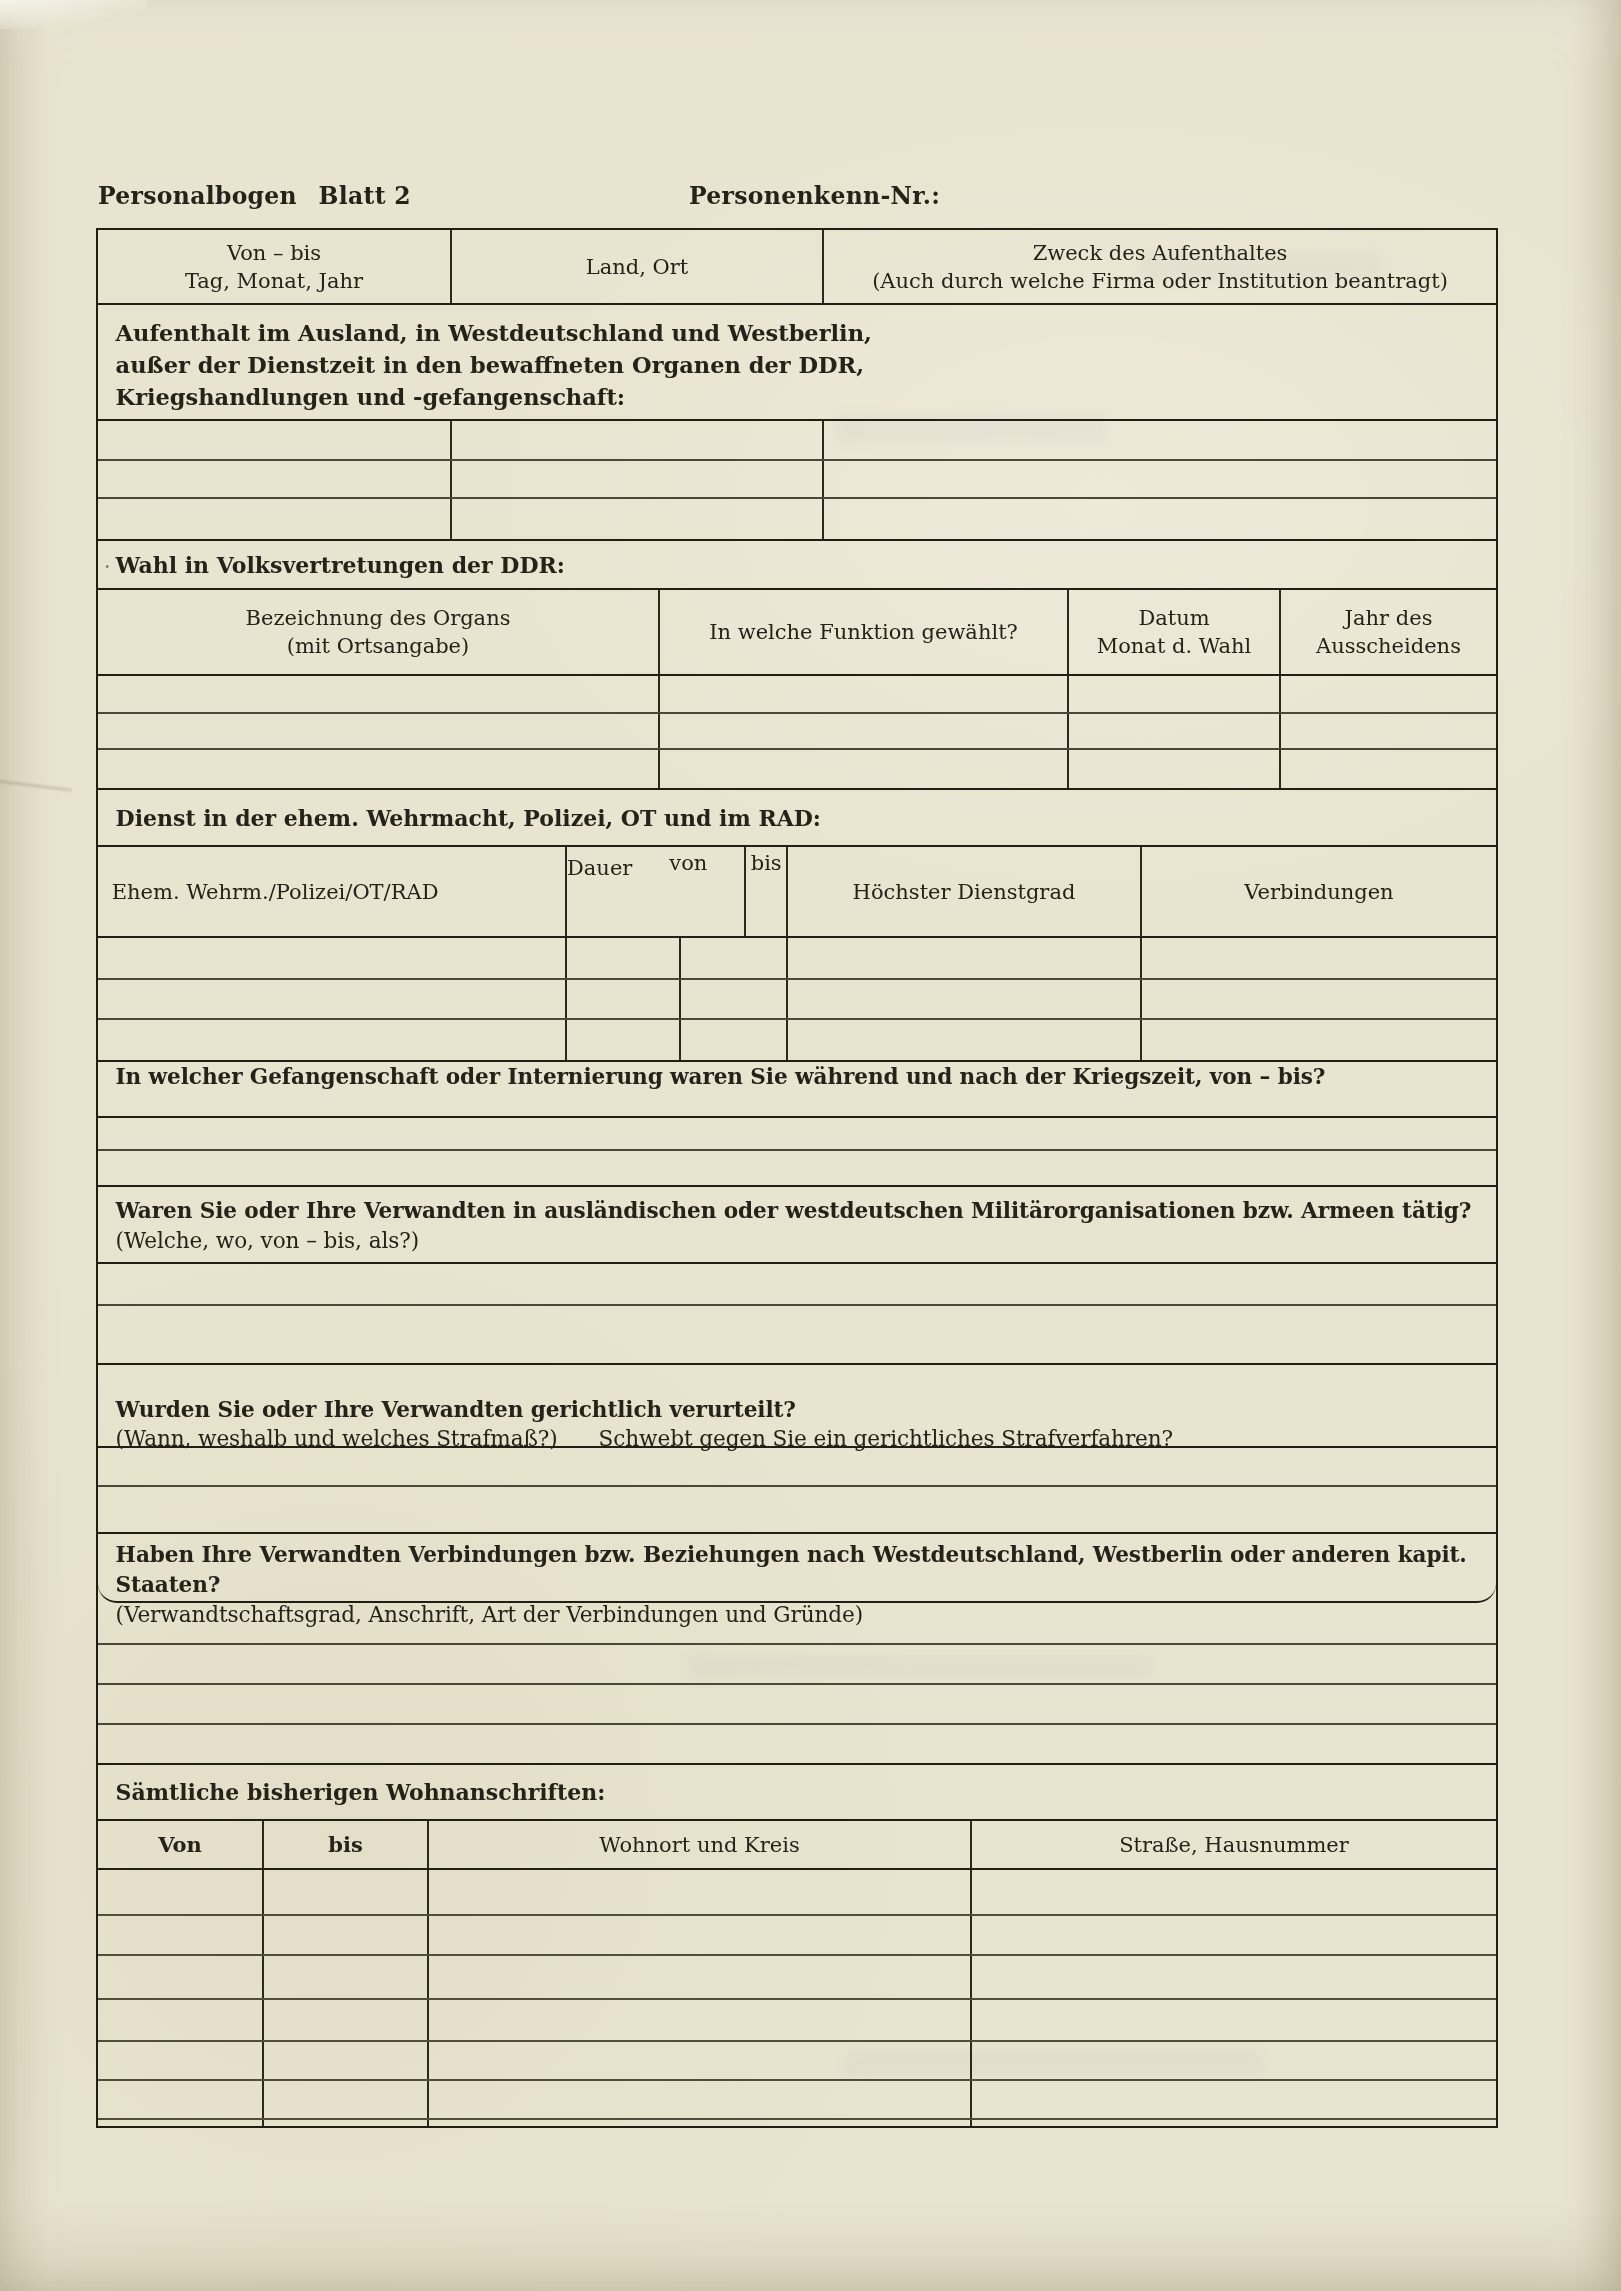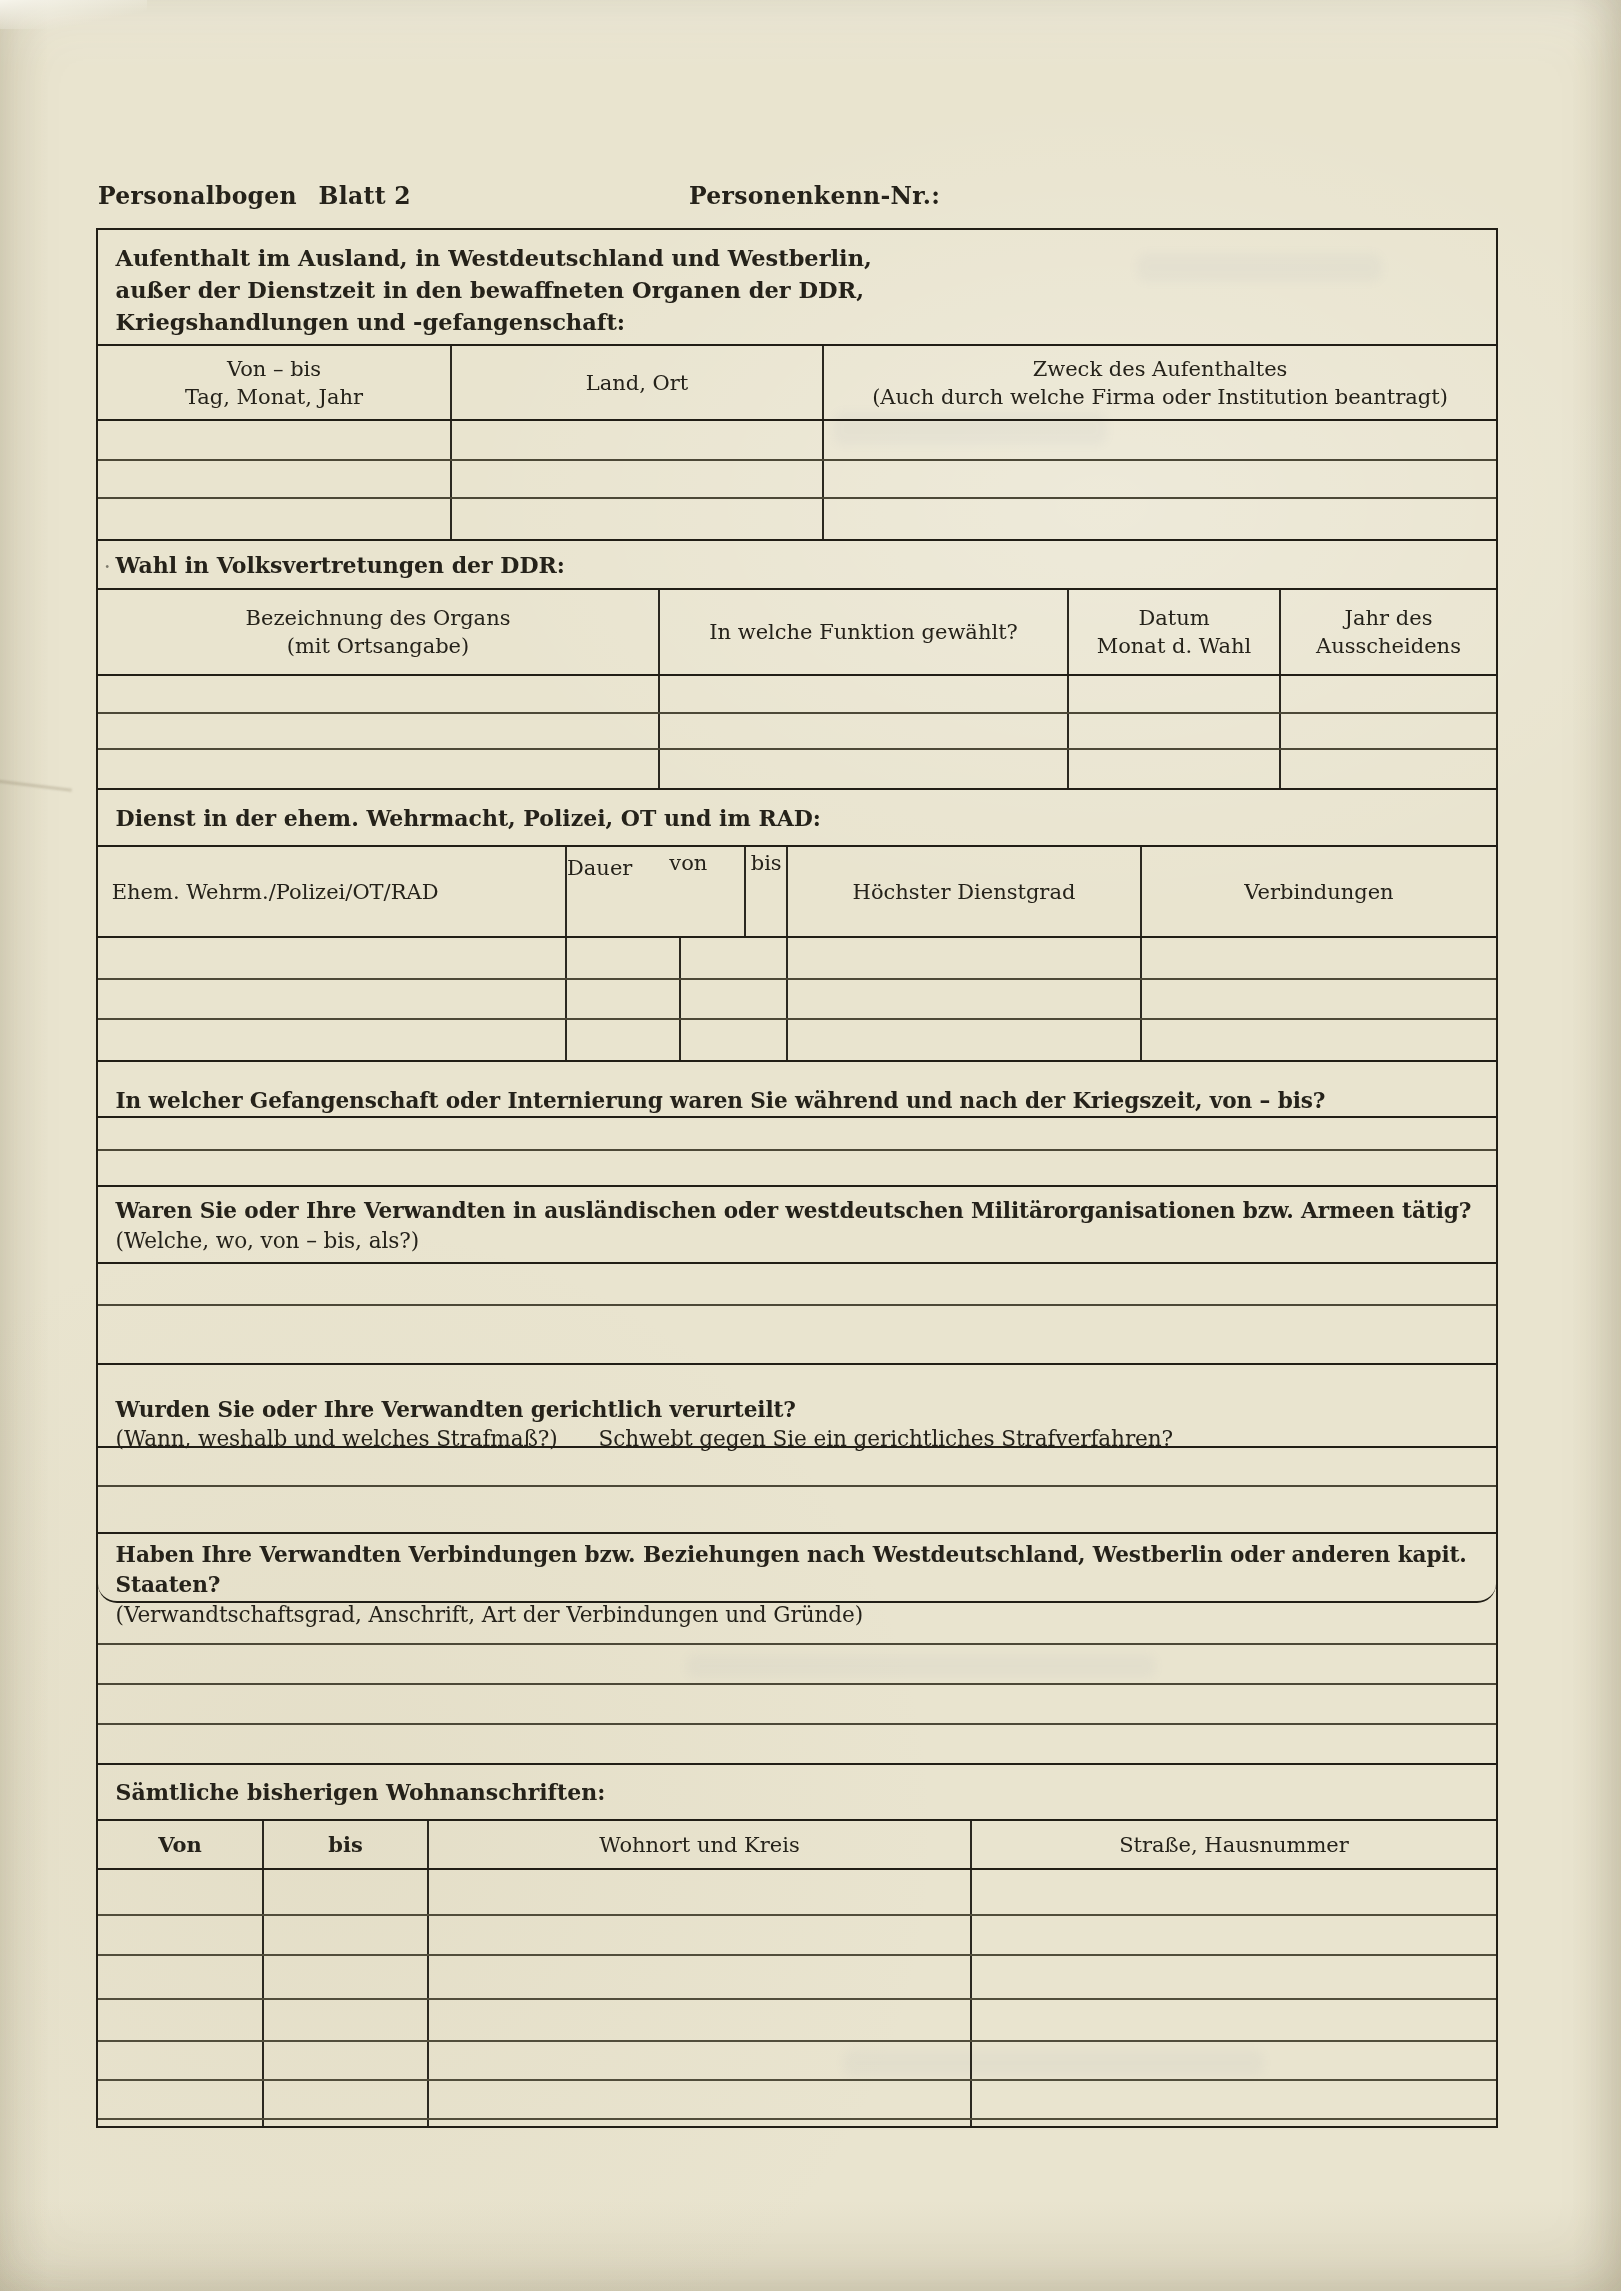--- a/index.html
+++ b/index.html
@@ -72,21 +72,21 @@
   .dauer-split{flex:1;display:grid;grid-template-columns:114px 1fr;font-size:21px;}
   .dauer-split span{display:flex;align-items:flex-start;justify-content:center;padding-top:2px;}
   .dauer-split .von{border-right:2px solid #2b2820;}
   .dienst-body{height:124px;grid-template-rows:40px 40px 1fr;}
   .dienst-body .trow{grid-template-columns:469px 114px 107px 354px 1fr;}
 
   .qblk{padding:8.8px 19.6px 0 17.6px;font-size:21.6px;line-height:30px;letter-spacing:-0.1px;}
   .qblk .q{font-weight:bold;}
   .qblk .hint{font-weight:normal;}
   .qblk .inline-gap{display:inline-block;width:41px;}
-  .h-qgef{height:56px;display:flex;align-items:flex-end;padding-top:0;}
+  .h-qgef{height:56px;display:flex;align-items:flex-start;padding-top:0;}
   .h-agef{height:69px;}
   .h-qwaren{height:77px;}
   .h-awaren{height:101px;}
   .h-qwurden{height:59px;padding-top:5.9px;line-height:29px;margin-top:24px;}
   .h-awurden{height:86px;}
   .h-qhaben{height:69px;padding-top:5.9px;line-height:30px;border-radius:19px;}
   .h-ahaben{height:162px;}
   .ans{display:grid;}
   .h-agef.ans{grid-template-rows:31px 1fr;}
   .h-awaren.ans{grid-template-rows:40px 1fr;}
@@ -114,35 +114,35 @@
   <div class="ghost" style="left:686px;top:1654px;width:470px;height:23.5px;"></div>
   <div class="ghost" style="left:843px;top:2050px;width:421px;height:25.5px;"></div>
 
   <div class="pg-header">
     <span>Personalbogen</span><span class="sheet">Blatt 2</span>
     <span class="pkn">Personenkenn-Nr.:</span>
   </div>
 
   <div class="form">
 
+    <div class="blk thead t1-head">
+      <div class="hc vr">
+        <span>Von – bis</span>
+        <span>Tag, Monat, Jahr</span>
+      </div>
+      <div class="hc vr">Land, Ort</div>
+      <div class="hc">
+        <span>Zweck des Aufenthaltes</span>
+        <span>(Auch durch welche Firma oder Institution beantragt)</span>
+      </div>
+    </div>
     <div class="blk sec-title multi h-title1" style="padding-left:17.6px;">
       <div>Aufenthalt im Ausland, in Westdeutschland und Westberlin,</div>
       <div>außer der Dienstzeit in den bewaffneten Organen der DDR,</div>
       <div>Kriegshandlungen und -gefangenschaft:</div>
-    </div>
-    <div class="blk thead t1-head">
-      <div class="hc vr">
-        <span>Von – bis</span>
-        <span>Tag, Monat, Jahr</span>
-      </div>
-      <div class="hc vr">Land, Ort</div>
-      <div class="hc">
-        <span>Zweck des Aufenthaltes</span>
-        <span>(Auch durch welche Firma oder Institution beantragt)</span>
-      </div>
     </div>
     <div class="blk tbody t1-body">
       <div class="trow">
         <div class="cell vr"></div>
         <div class="cell vr"></div>
         <div class="cell"></div>
       </div>
       <div class="trow">
         <div class="cell vr"></div>
         <div class="cell vr"></div>

